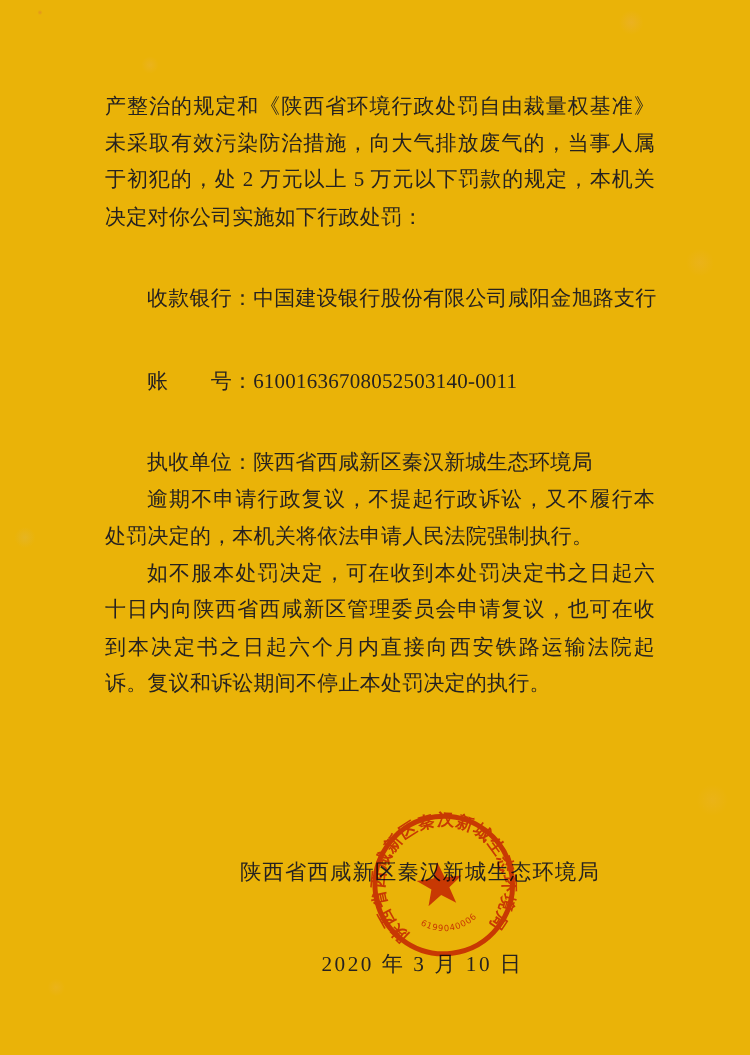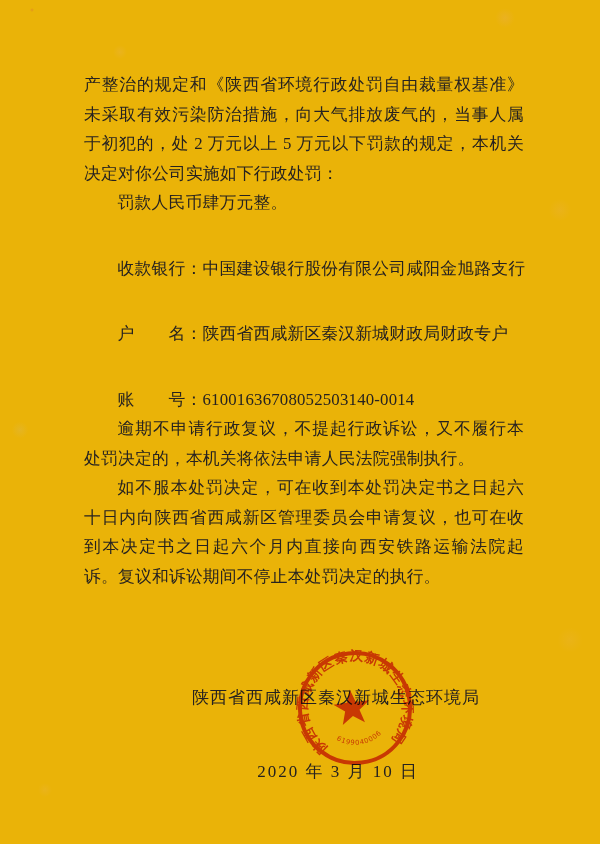--- a/index.html
+++ b/index.html
@@ -72,30 +72,29 @@
   }
   .seal svg { width: 100%; height: 100%; display: block; }
 </style>
 </head>
 <body>
 
 <div class="page">
 
   <div class="content">
     <p class="para no-indent">产整治的规定和《陕西省环境行政处罚自由裁量权基准》未采取有效污染防治措施，向大气排放废气的，当事人属于初犯的，处 2 万元以上 5 万元以下罚款的规定，本机关决定对你公司实施如下行政处罚：</p>
-    <p class="para">罚款人民币肆万元整。</p>
 
     <div class="bank-line">
       <span class="bank-label">收款银行：</span><span class="bank-value">中国建设银行股份有限公司咸阳金旭路支行</span>
     </div>
     <div class="bank-line">
-      <span class="bank-label">户　　名：</span><span class="bank-value">陕西省西咸新区秦汉新城财政局财政专户</span>
+      <span class="bank-label">账　　号：</span><span class="bank-value">61001636708052503140-0011</span>
     </div>
     <div class="bank-line">
-      <span class="bank-label">账　　号：</span><span class="bank-value">61001636708052503140-0014</span>
+      <span class="bank-label">执收单位：</span><span class="bank-value">陕西省西咸新区秦汉新城生态环境局</span>
     </div>
 
 
     <p class="para">逾期不申请行政复议，不提起行政诉讼，又不履行本处罚决定的，本机关将依法申请人民法院强制执行。</p>
     <p class="para">如不服本处罚决定，可在收到本处罚决定书之日起六十日内向陕西省西咸新区管理委员会申请复议，也可在收到本决定书之日起六个月内直接向西安铁路运输法院起诉。复议和诉讼期间不停止本处罚决定的执行。</p>
   </div>
 
   <div class="signature agency">陕西省西咸新区秦汉新城生态环境局</div>
   <div class="signature date">2020 年 3 月 10 日</div>
 

